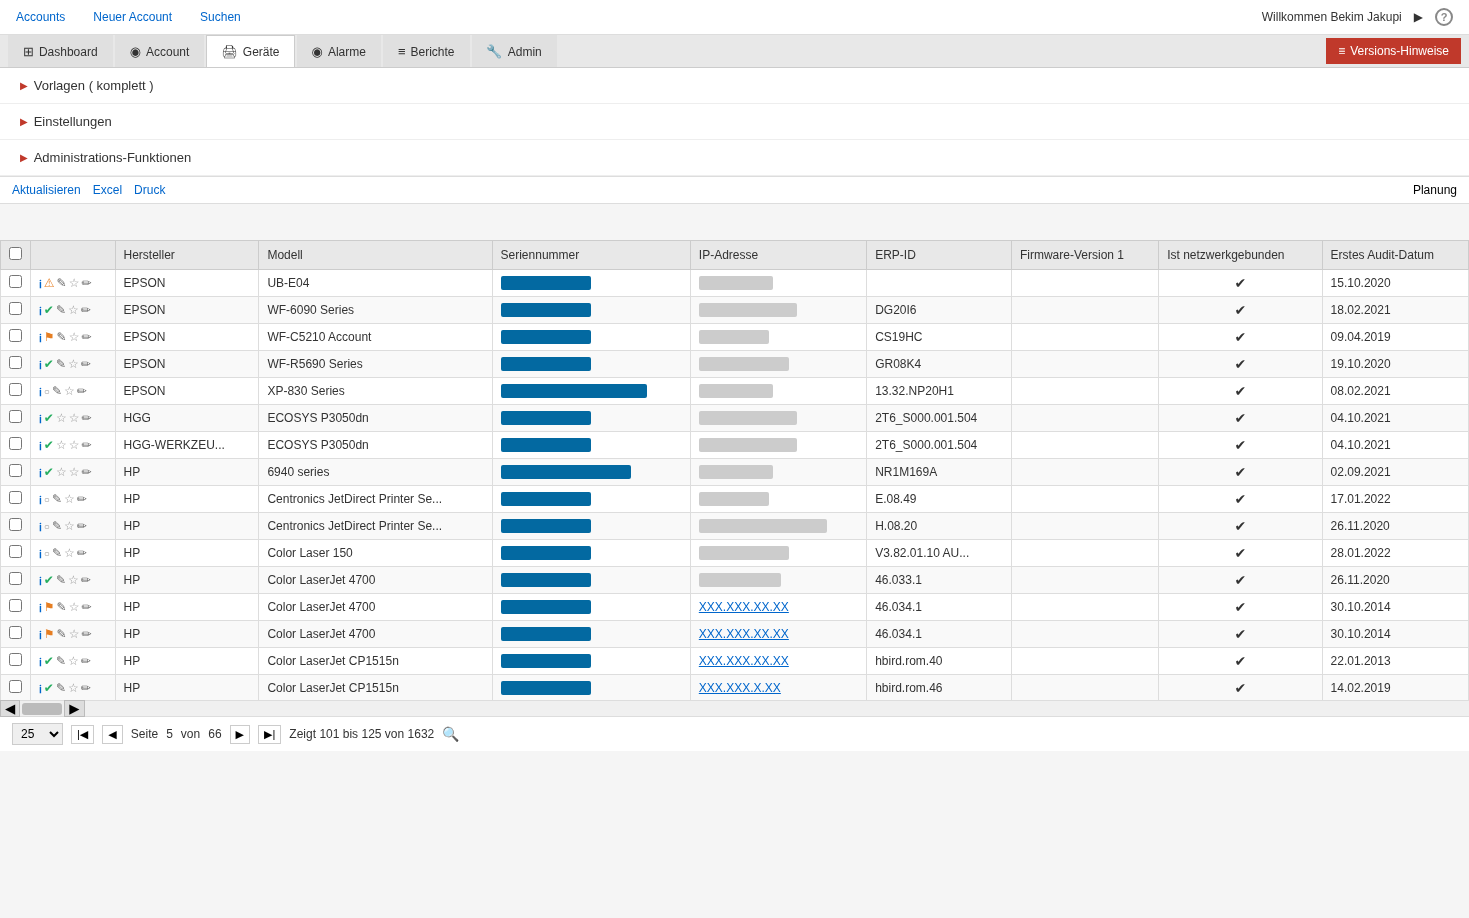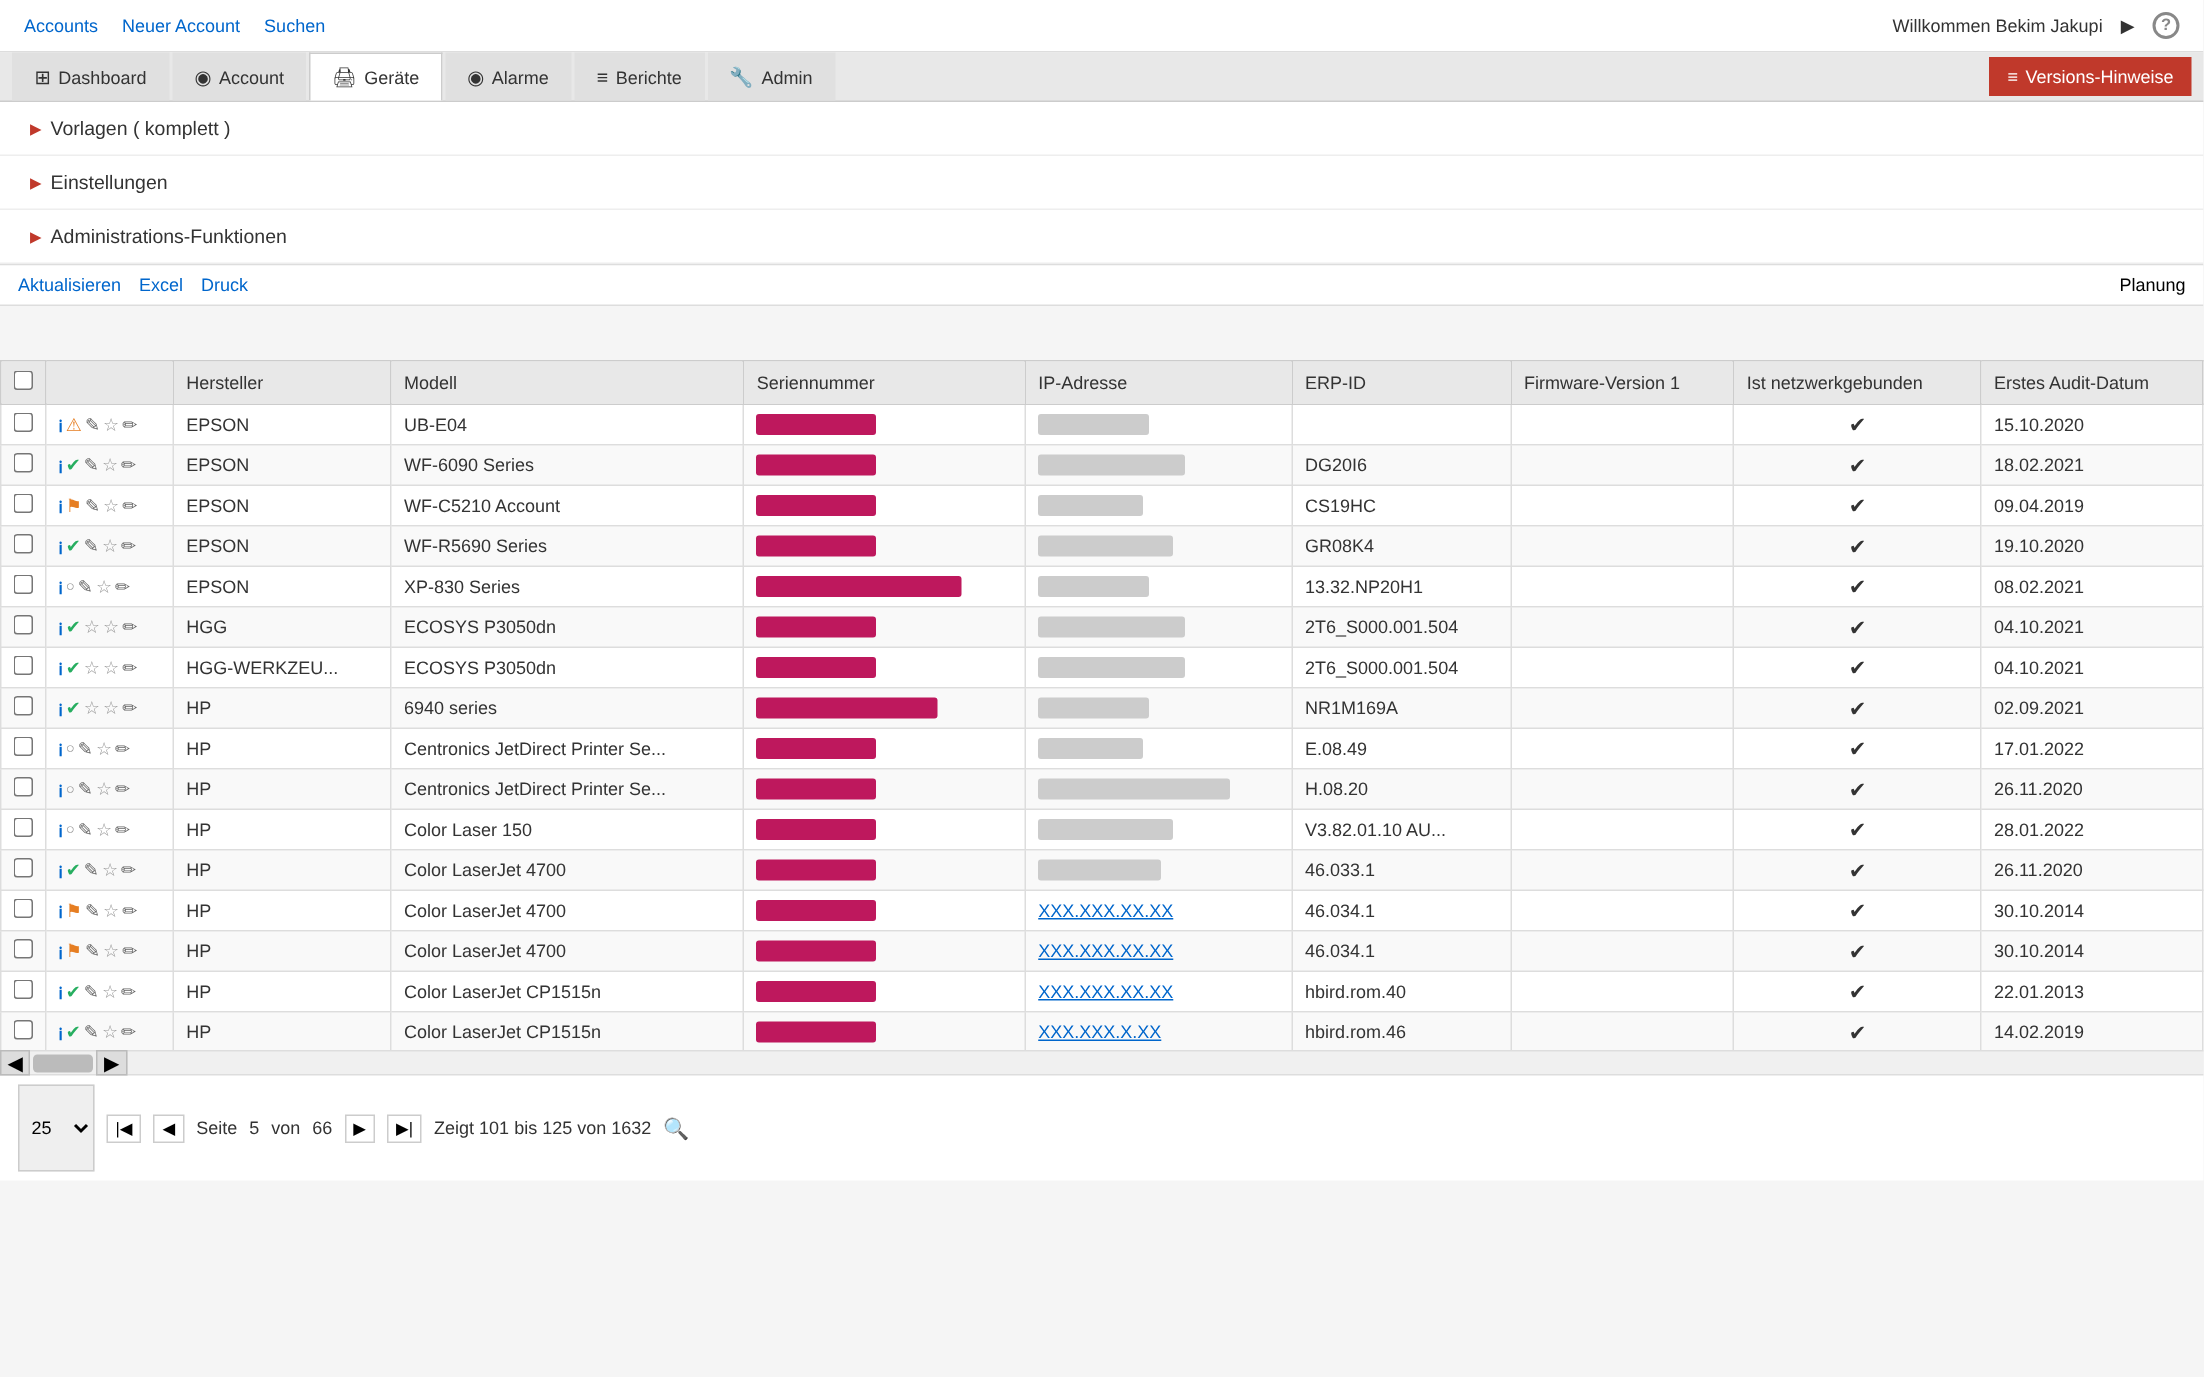--- a/index.html
+++ b/index.html
@@ -157,46 +157,47 @@
     }
     .icon-info { color: #0066cc; font-weight: bold; font-size: 11px; }
     .icon-warn { color: #e67e22; }
     .icon-ok { color: #27ae60; }
     .icon-flag { color: #e67e22; }
     .icon-edit { color: #666; }
     .icon-star-empty { color: #999; }
     .icon-pen { color: #666; }
     .checkmark { color: #333; font-size: 14px; }
     .blurred-text {
-      background: #be185d;
+      background: #0369a1;
       color: transparent;
       border-radius: 2px;
       display: inline-block;
       min-width: 80px;
+      padding-left: 10px;
     }
     .ip-blurred {
       background: #ccc;
       color: transparent;
       border-radius: 2px;
       display: inline-block;
       min-width: 70px;
     }
     .link-blue { color: #0066cc; text-decoration: underline; cursor: pointer; }
 
     
     .pagination-bar {
       display: flex;
       align-items: center;
       gap: 8px;
       padding: 6px 12px;
       background: #fff;
       border-top: 1px solid #ddd;
     }
     .page-size-select {
-      padding: 20px 4px;
+      padding: 2px 4px;
       font-size: 12px;
       border: 1px solid #ccc;
     }
     .page-nav-btn {
       background: none;
       border: 1px solid #ccc;
       padding: 2px 5px;
       cursor: pointer;
       font-size: 11px;
     }
@@ -218,21 +219,21 @@
       width: 40px; height: 12px;
       background: #bbb;
       border-radius: 3px;
       margin: 2px;
     }
   </style>
 </head>
 <body>
 
 <div class="top-header">
-  <div style="display:flex; gap:16px; align-items:center;">
+  <div style="display:flex; gap:28px; align-items:center;">
     <a style="color:#0066cc;text-decoration:none;font-size:12px;">Accounts</a>
     <a style="color:#0066cc;text-decoration:none;font-size:12px;">Neuer Account</a>
     <a style="color:#0066cc;text-decoration:none;font-size:12px;">Suchen</a>
   </div>
   <div class="top-right">
     <span>Willkommen Bekim Jakupi</span>
     <span style="cursor:pointer;color:#333;">▶</span>
     <div class="help-icon">?</div>
   </div>
 </div>

